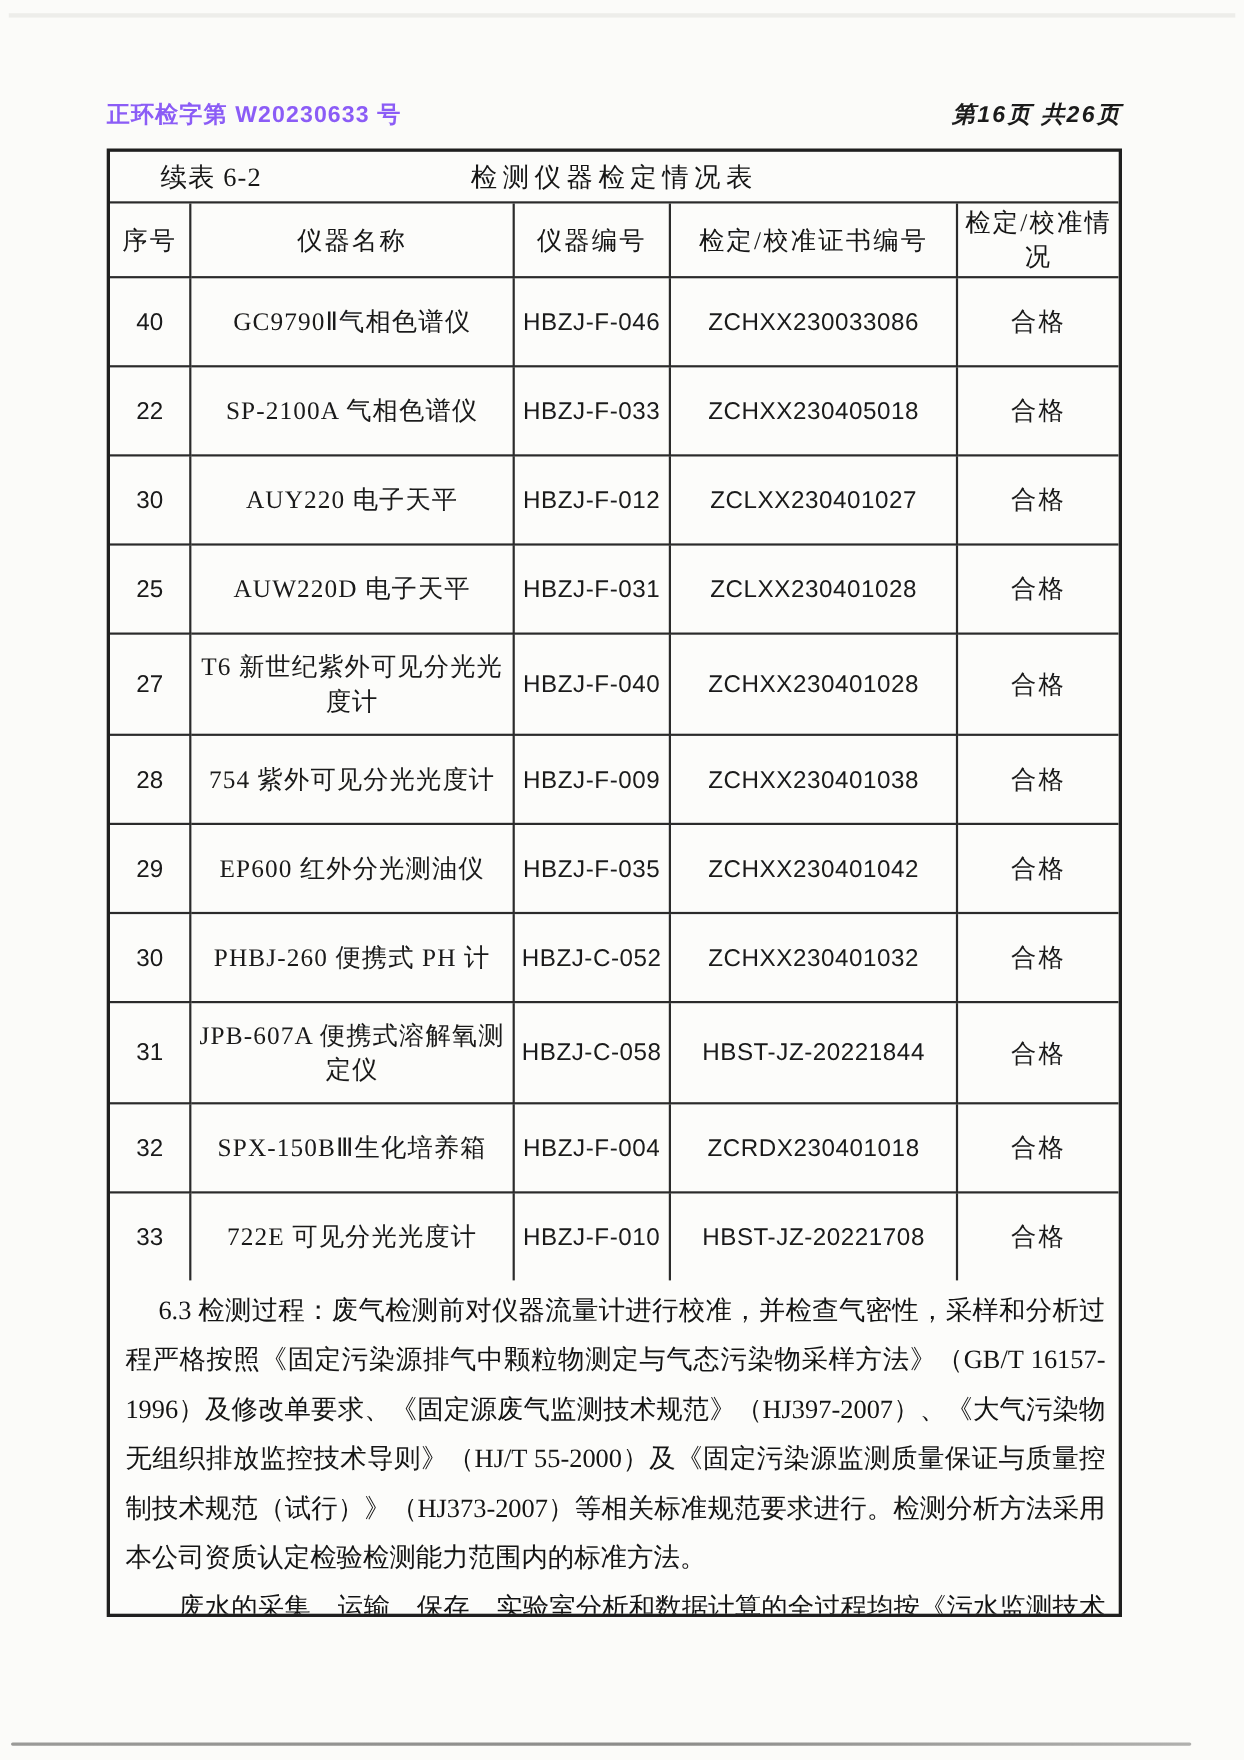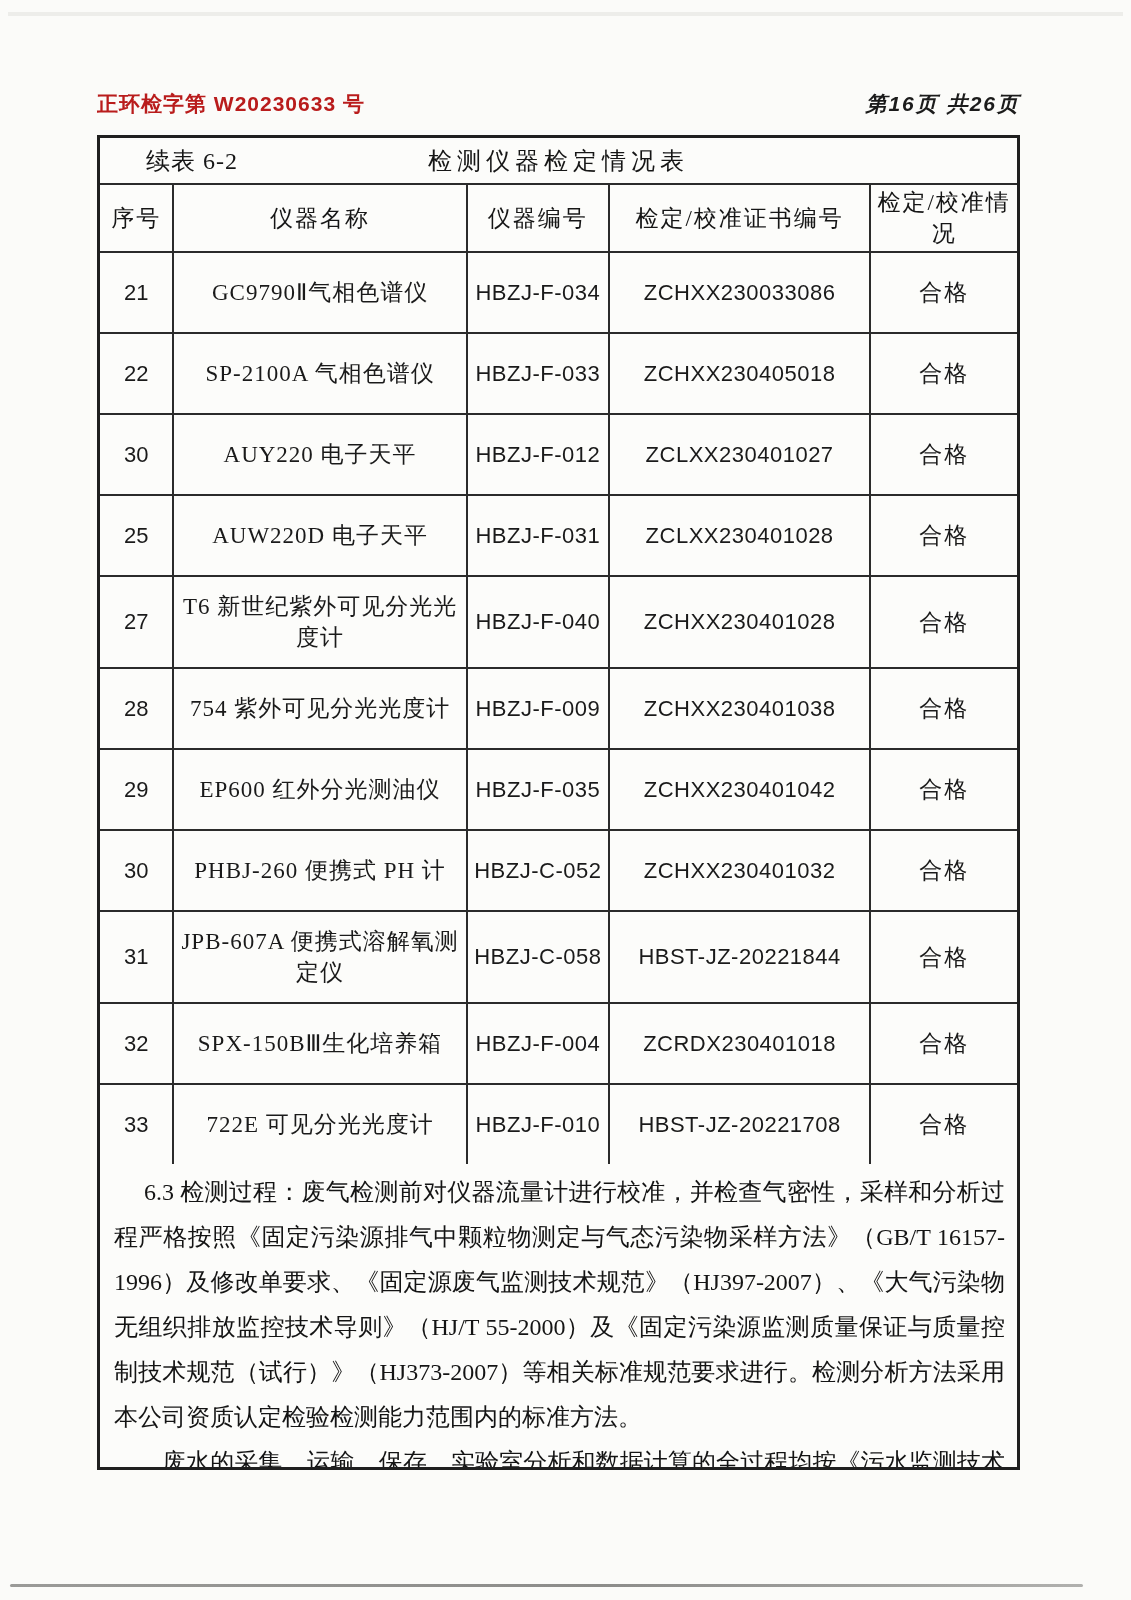--- a/index.html
+++ b/index.html
@@ -18,21 +18,21 @@
   .scan-line-bottom {
     position: absolute; top: 1584px; left: 10px; right: 48px; height: 3px;
     background: linear-gradient(to right, #9a9a98, #8c8c8a 55%, #b0b0ae);
     border-radius: 2px;
   }
   .page-header {
     position: absolute; top: 90px; left: 97px; width: 923px;
     display: flex; justify-content: space-between; align-items: baseline;
     font-family: "Liberation Sans", sans-serif;
   }
-  .doc-number { font-size: 21px; font-weight: 600; letter-spacing: 1px; color: #b91c1c; }
+  .doc-number { font-size: 21px; font-weight: 600; letter-spacing: 1px; color: #8b5cf6; }
   .page-indicator { font-size: 21px; font-weight: 600; letter-spacing: 2px; color: #1b1b1b; font-style: italic; }
 
   .content-box {
     position: absolute; top: 135px; left: 97px; width: 923px; height: 1335px;
     box-sizing: border-box;
     border: 3px solid #1f1f1f;
     background: #fcfcfa;
     overflow: hidden;
   }
   .table-title-row {
@@ -114,23 +114,23 @@
       <tr>
         <th>序号</th>
         <th>仪器名称</th>
         <th>仪器编号</th>
         <th>检定/校准证书编号</th>
         <th>检定/校准情况</th>
       </tr>
     </thead>
     <tbody>
         <tr>
-      <td>21</td>
+      <td>40</td>
       <td>GC9790Ⅱ气相色谱仪</td>
-      <td>HBZJ-F-034</td>
+      <td>HBZJ-F-046</td>
       <td>ZCHXX230033086</td>
       <td>合格</td>
     </tr>
         <tr>
       <td>22</td>
       <td>SP-2100A 气相色谱仪</td>
       <td>HBZJ-F-033</td>
       <td>ZCHXX230405018</td>
       <td>合格</td>
     </tr>

